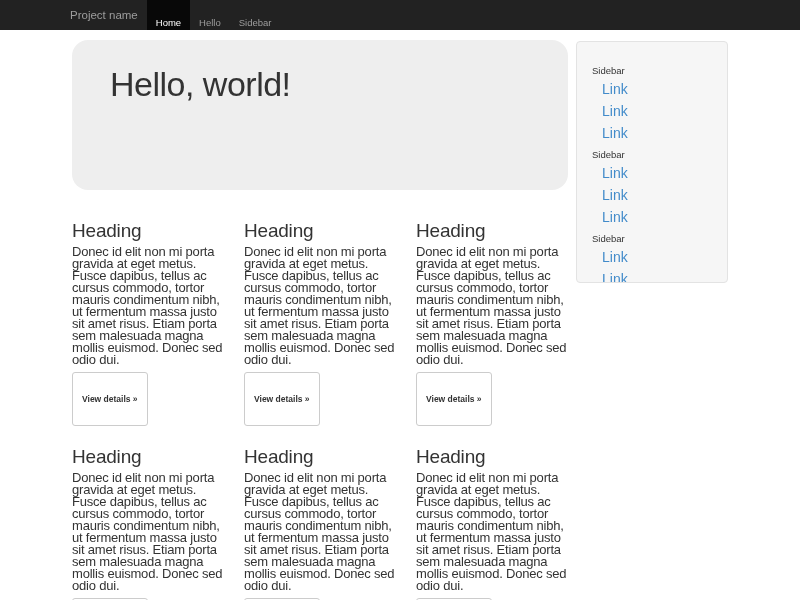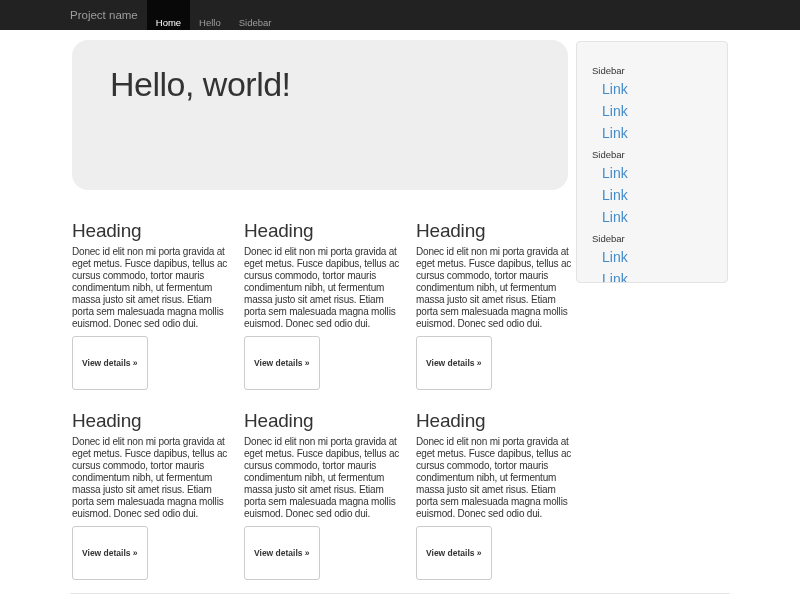--- a/index.html
+++ b/index.html
@@ -28,21 +28,21 @@
   .jumbotron h1 { font-size:34px; line-height:40px; font-weight:400;
     letter-spacing:-0.5px; color:#333; }
   .jumbotron p { font-size:11.5px; line-height:20px; margin-top:10px;
     color:#4d4d4d; letter-spacing:-0.1px; }
 
   
   .grid { display:grid; grid-template-columns:repeat(3,164px);
     column-gap:4px; row-gap:4px;gap:8px; }
   .card h2 { font-size:19px; line-height:21px; font-weight:400;
     letter-spacing:-0.2px; margin:12px 0 5px; color:#333; }
-  .card p { font-size:10px; line-height:12px; letter-spacing:-0.2px;
+  .card p { font-size:13px; line-height:12px; letter-spacing:-0.2px;
     margin:0 0 6px; color:#333; width:160px; }
   .btn { display:inline-block; background:#fff; border:1px solid var(--button_border);
     border-radius:3px; padding:21px 9px; font-size:8.5px; font-weight:700;
     color:#333; cursor:pointer; font-family:inherit; }
 
   
   .sidebar-panel { background:var(--sidebar_bg); border:1px solid var(--sidebar_border);
     border-radius:4px; height:242px; padding:23px 0 0; overflow:hidden; }
   .sb-header { font-size:9.5px; line-height:12px; color:#333;
     padding-left:15px; margin:0 0 6px; }

